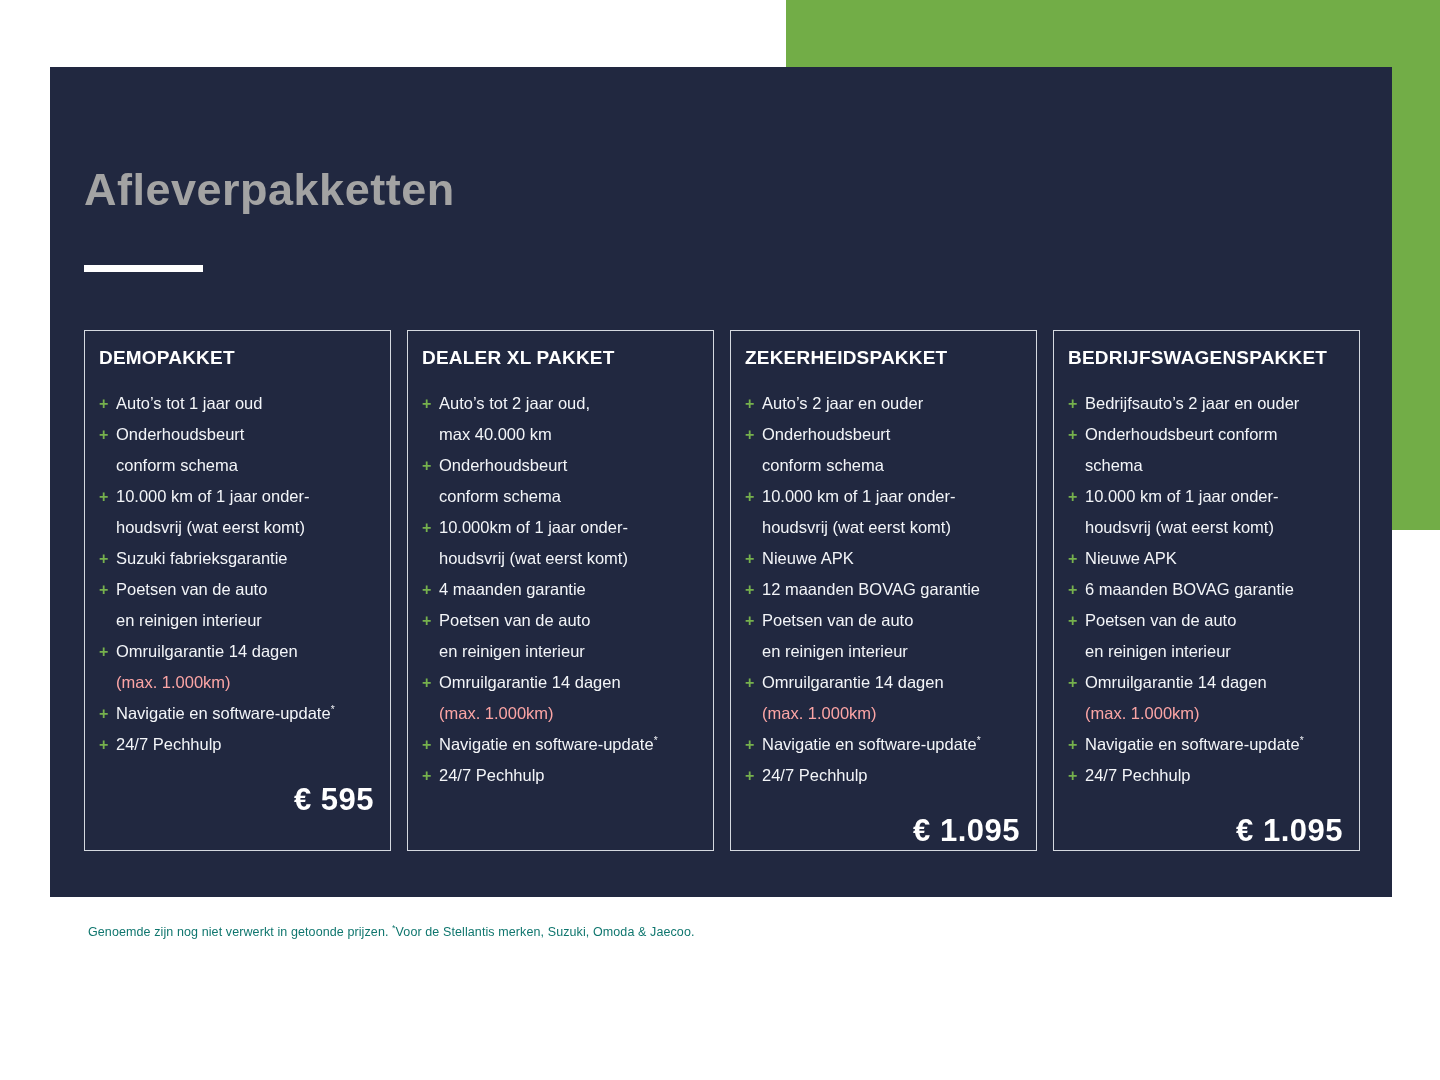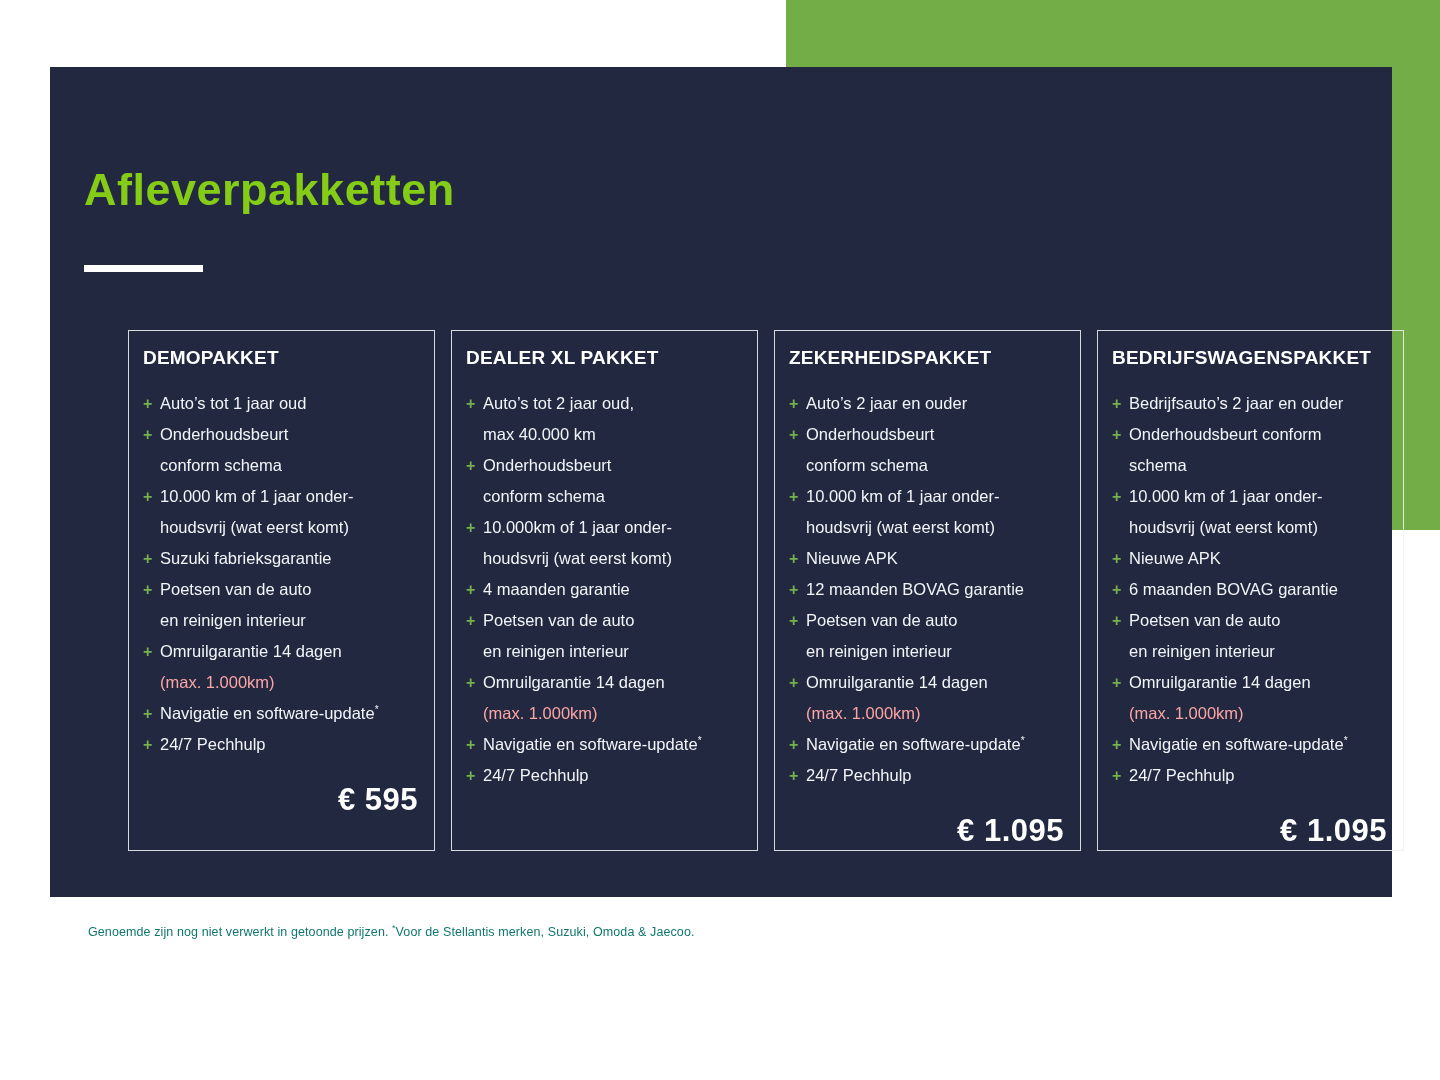--- a/index.html
+++ b/index.html
@@ -21,34 +21,33 @@
     left:50px; top:67px;
     width:1342px; height:830px;
     background:var(--navy, #212840);
   }
   .page-title {
     position:absolute;
     left:34px; top:97px;
     font-size:45px;
     font-weight:bold;
     letter-spacing:0.5px;
-    color:#84cc16;
+    color:#a3a3a3;
   }
   .title-underline {
     position:absolute;
     left:34px; top:198px;
     width:119px; height:7px;
     background:#ffffff;
   }
   .cards-row {
     position:absolute;
     left:34px; top:263px;
     display:flex;
     gap:16px;
-    margin-left:44px;
   }
   .card {
     width:307px;
     height:521px;
     border:1px solid rgba(238,241,246,0.88);
     padding:16px 14px 14px 14px;
     display:flex;
     flex-direction:column;
     background:transparent;
   }

